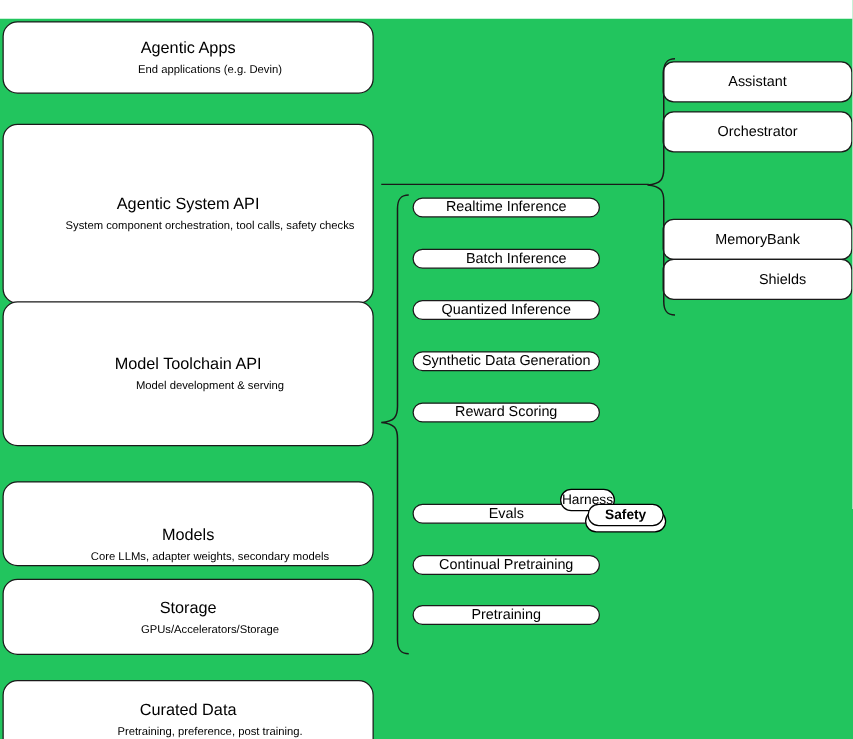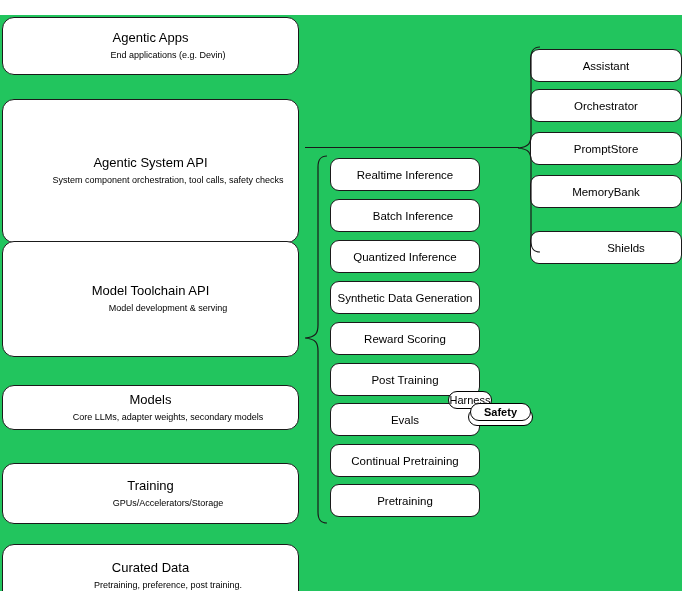--- a/index.html
+++ b/index.html
@@ -48,21 +48,21 @@
     padding-left: 35px;
   }
 
   
   .layer { left: 2px; width: 297px; }
 
   
   .capability {
     left: 330px;
     width: 150px;
-    height: 33px;
+    height: 16px;
     border-radius: 9px;
   }
   .capability .title { font-size: 11.5px; line-height: 14px; }
 
   
   .component {
     left: 530px;
     width: 152px;
     height: 33px;
     border-radius: 9px;
@@ -111,27 +111,27 @@
   <div class="node layer" style="top:84px;height:144px;">
     <div class="title">Agentic System API</div>
     <div class="subtitle">System component orchestration, tool calls, safety checks</div>
   </div>
 
   <div class="node layer" style="top:226px;height:116px;">
     <div class="title">Model Toolchain API</div>
     <div class="subtitle">Model development &amp; serving</div>
   </div>
 
-  <div class="node layer" style="top:370px;height:45px;">
+  <div class="node layer" style="top:370px;height:68px;justify-content:flex-end;">
     <div class="title">Models</div>
     <div class="subtitle">Core LLMs, adapter weights, secondary models</div>
   </div>
 
   <div class="node layer" style="top:448px;height:61px;">
-    <div class="title">Training</div>
+    <div class="title">Storage</div>
     <div class="subtitle">GPUs/Accelerators/Storage</div>
   </div>
 
   <div class="node layer" style="top:529px;height:64px;">
     <div class="title">Curated Data</div>
     <div class="subtitle">Pretraining, preference, post training.</div>
   </div>
 
   <div class="connector" style="left:305px;top:132px;width:214px;height:1px;"></div>
 
@@ -155,23 +155,20 @@
   </div>
   <div class="node capability" style="top:225px;">
     <div class="title">Quantized Inference</div>
   </div>
   <div class="node capability" style="top:266px;">
     <div class="title">Synthetic Data Generation</div>
   </div>
   <div class="node capability" style="top:307px;">
     <div class="title">Reward Scoring</div>
   </div>
-  <div class="node capability" style="top:348px;">
-    <div class="title">Post Training</div>
-  </div>
   <div class="node capability" style="top:388px;justify-content:center;">
     <div class="title">Evals</div>
   </div>
   <div class="node capability" style="top:429px;">
     <div class="title">Continual Pretraining</div>
   </div>
   <div class="node capability" style="top:469px;">
     <div class="title">Pretraining</div>
   </div>
 
@@ -196,23 +193,20 @@
                C15,202 17,206 24,206"></path>
     </svg>
   </div>
 
   <div class="node component" style="top:34px;">
     <div class="title">Assistant</div>
   </div>
   <div class="node component" style="top:74px;">
     <div class="title">Orchestrator</div>
   </div>
-  <div class="node component" style="top:117px;">
-    <div class="title">PromptStore</div>
-  </div>
   <div class="node component" style="top:160px;">
     <div class="title">MemoryBank</div>
   </div>
-  <div class="node component" style="top:216px;padding-left:40px;">
+  <div class="node component" style="top:192px;padding-left:40px;">
     <div class="title">Shields</div>
   </div>
 
 </div>
 
 </body></html>

